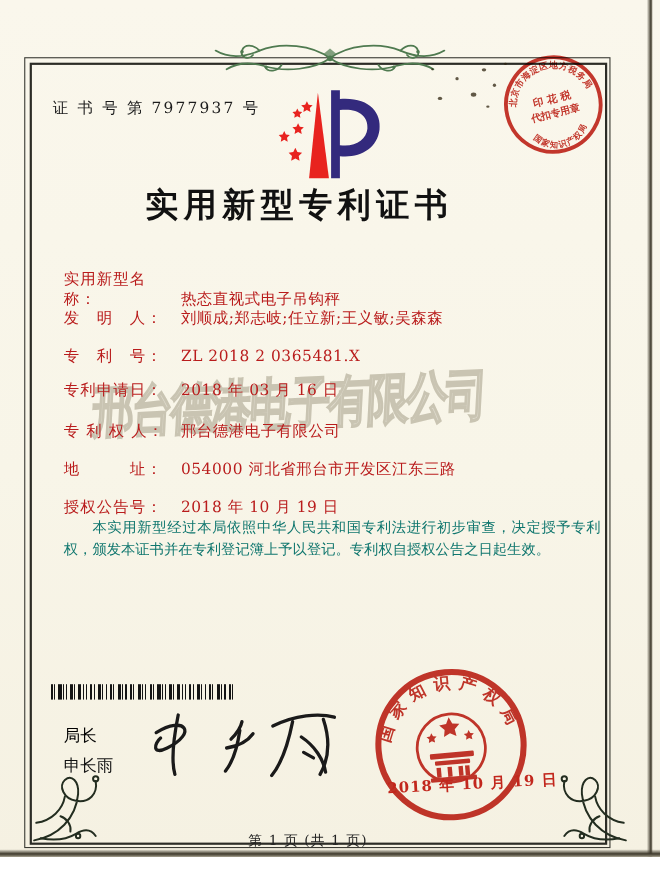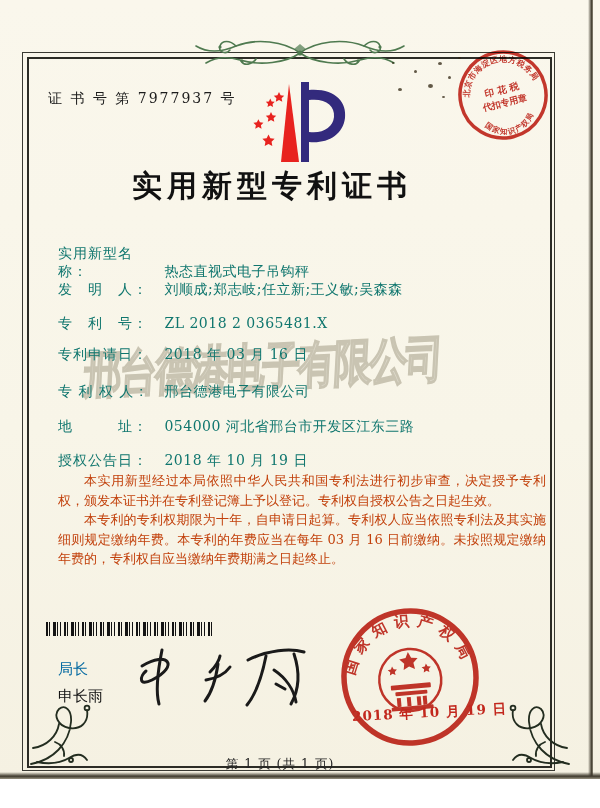--- a/index.html
+++ b/index.html
@@ -18,33 +18,33 @@
   .cert-no{position:absolute;left:48px;top:90px;font-size:14px;letter-spacing:2px;
            color:#1c1c1c;z-index:3;}
   .logo{position:absolute;left:243px;top:80px;z-index:3;}
   .title{position:absolute;left:0;top:166px;width:544px;text-align:center;
          font-size:30px;font-weight:bold;letter-spacing:5px;color:#111;z-index:3;}
   .watermark{position:absolute;left:84px;top:342px;z-index:1;white-space:nowrap;
              font-size:50px;font-weight:bold;letter-spacing:-3px;
              color:rgba(190,186,170,0.45);
              -webkit-text-stroke:1.5px #c9c4b2;
              transform:scaleX(0.76) rotate(-2deg) skewX(-6deg);transform-origin:left center;}
-  .field-row{position:absolute;left:58px;width:490px;font-size:14px;color:#0f766e;z-index:3;}
+  .field-row{position:absolute;left:58px;width:490px;font-size:14px;color:#b91c1c;z-index:3;}
   .flabel{display:inline-block;width:102px;letter-spacing:1px;}
   .fvalue{letter-spacing:0.5px;}
   .grant-right{position:absolute;left:327px;top:0;}
   .body-text{position:absolute;left:58px;top:471px;width:488px;z-index:3;
-             font-size:13px;line-height:19.6px;color:#c2410c;text-align:justify;}
+             font-size:13px;line-height:19.6px;color:#0f766e;text-align:justify;}
   .body-text p{margin:0;text-indent:2em;}
   .barcode{position:absolute;left:46px;top:622px;width:166px;height:14px;z-index:3;
            background:repeating-linear-gradient(90deg,
              #141414 0 2px,transparent 2px 3px,#141414 3px 4px,transparent 4px 7px,
              #141414 7px 10px,transparent 10px 11px,#141414 11px 12px,transparent 12px 14px,
              #141414 14px 15px,transparent 15px 18px);}
-  .signer-title{position:absolute;left:58px;top:660px;font-size:15px;color:#0369a1;
+  .signer-title{position:absolute;left:58px;top:660px;font-size:15px;color:#000000;
                 z-index:3;font-family:Liberation Mono, monospace;}
   .signer-name{position:absolute;left:58px;top:687px;font-size:15px;color:#111;
                z-index:3;font-family:"DejaVu Sans","Liberation Sans",sans-serif;}
   .signature{position:absolute;left:128px;top:638px;z-index:3;}
   .seal-tax{position:absolute;left:448px;top:40px;z-index:4;opacity:0.92;
             mix-blend-mode:multiply;transform:rotate(-14deg);}
   .seal-cnipa{position:absolute;left:335px;top:602px;z-index:4;opacity:0.93;
               mix-blend-mode:multiply;transform:rotate(-5deg);}
   .seal-date{position:absolute;left:352px;top:704px;z-index:4;font-size:13.5px;
              font-weight:bold;color:#c2271d;letter-spacing:1px;transform:rotate(-3deg);}
@@ -145,27 +145,26 @@
 </div>
 <div class="field-row" style="top:383px">
   <span class="flabel">专 利 权 人：</span>
   <span class="fvalue">邢台德港电子有限公司</span>
 </div>
 <div class="field-row" style="top:418px">
   <span class="flabel">地　　　址：</span>
   <span class="fvalue">054000 河北省邢台市开发区江东三路</span>
 </div>
 <div class="field-row" style="top:452px">
-  <span class="flabel">授权公告日：</span>
+  <span class="flabel">授权公告号：</span>
   <span class="fvalue">2018 年 10 月 19 日</span>
 </div>
 
 <div class="body-text">
   <p>本实用新型经过本局依照中华人民共和国专利法进行初步审查，决定授予专利权，颁发本证书并在专利登记簿上予以登记。专利权自授权公告之日起生效。</p>
-  <p>本专利的专利权期限为十年，自申请日起算。专利权人应当依照专利法及其实施细则规定缴纳年费。本专利的年费应当在每年 03 月 16 日前缴纳。未按照规定缴纳年费的，专利权自应当缴纳年费期满之日起终止。</p>
 </div>
 
 <div class="barcode"></div>
 
 <div class="signer-title">局长</div>
 <div class="signer-name">申长雨</div>
 
 <svg class="signature" width="190" height="78" viewBox="0 0 190 78">
   <g fill="none" stroke="#1a1a1a" stroke-width="3" stroke-linecap="round" stroke-linejoin="round">
     <path d="M34,12 C30,32 27,52 31,66"></path>

